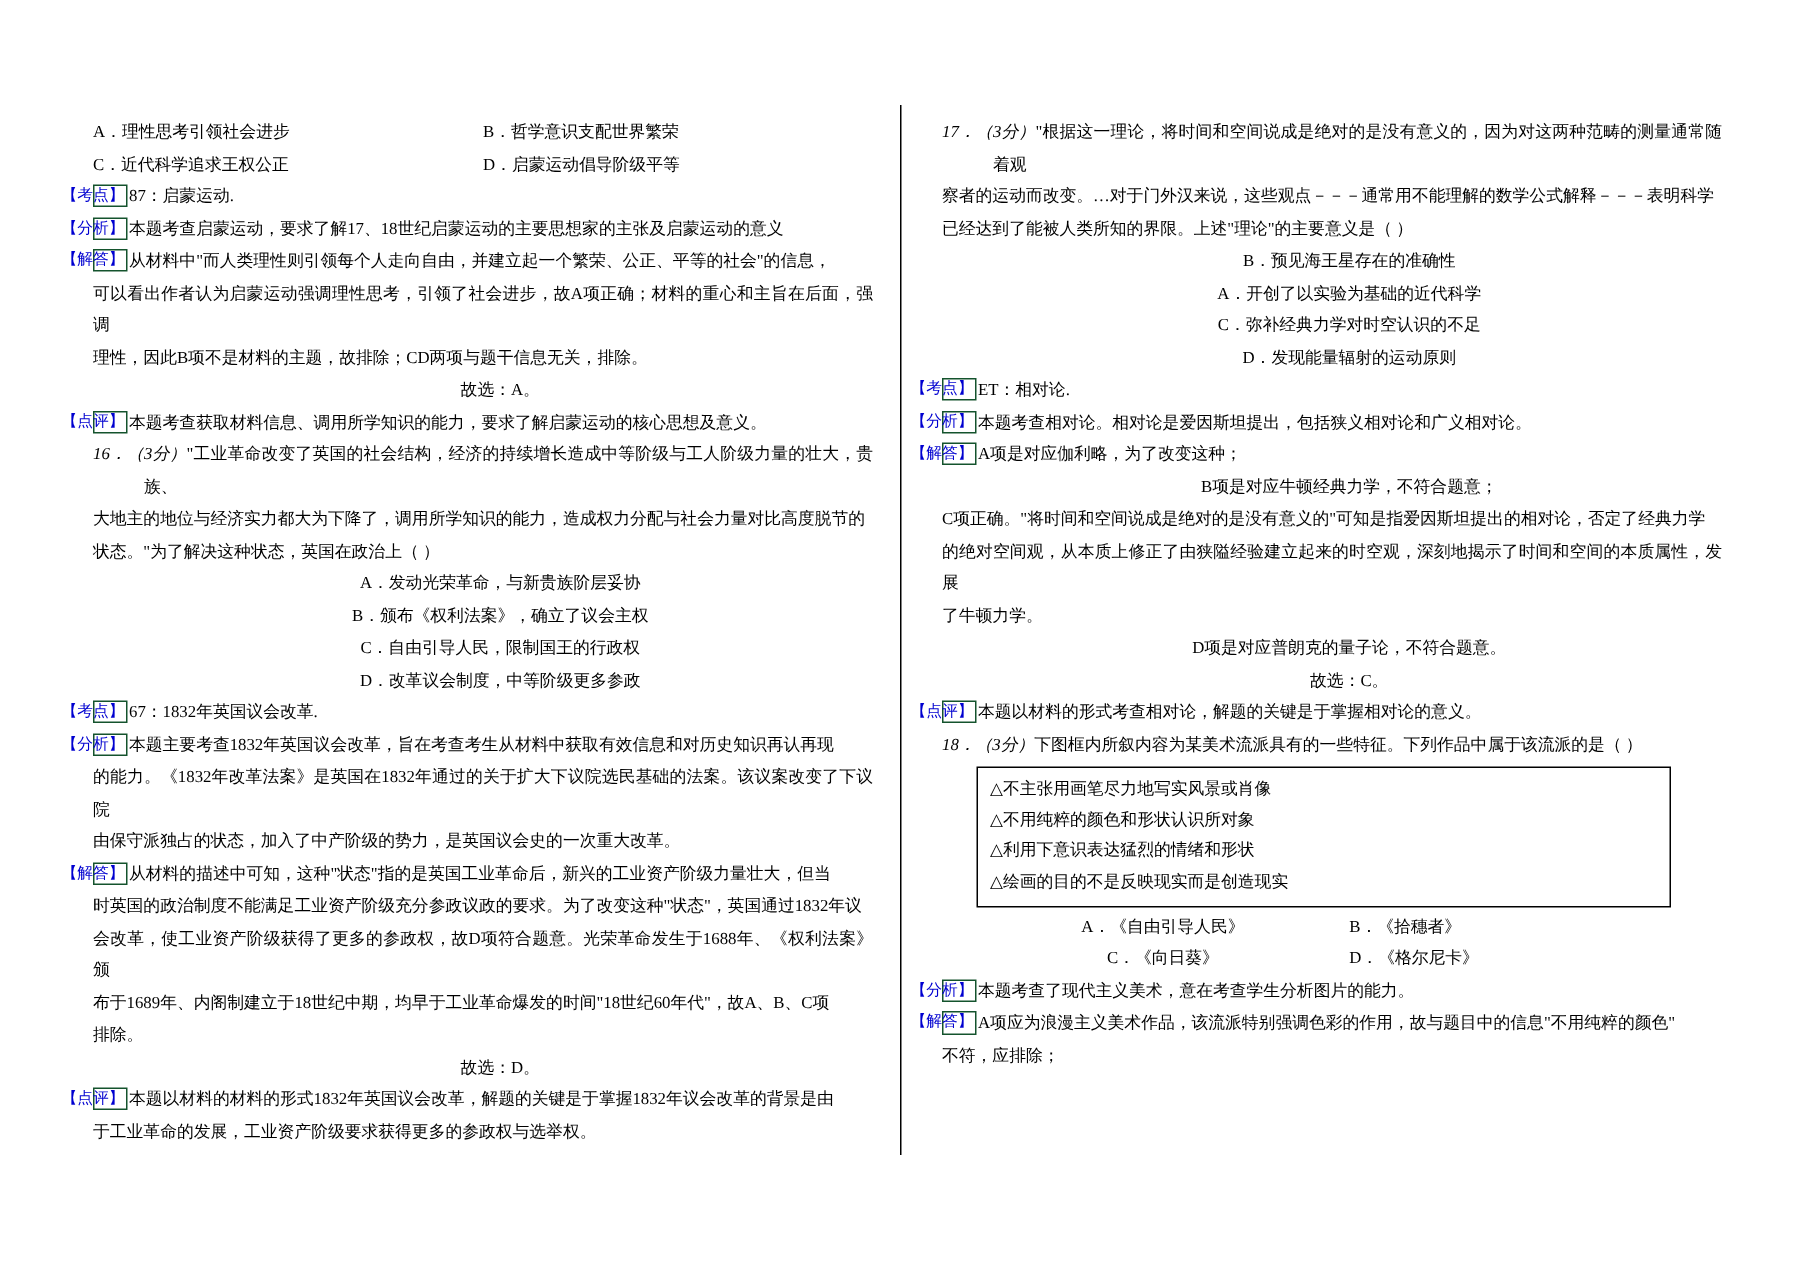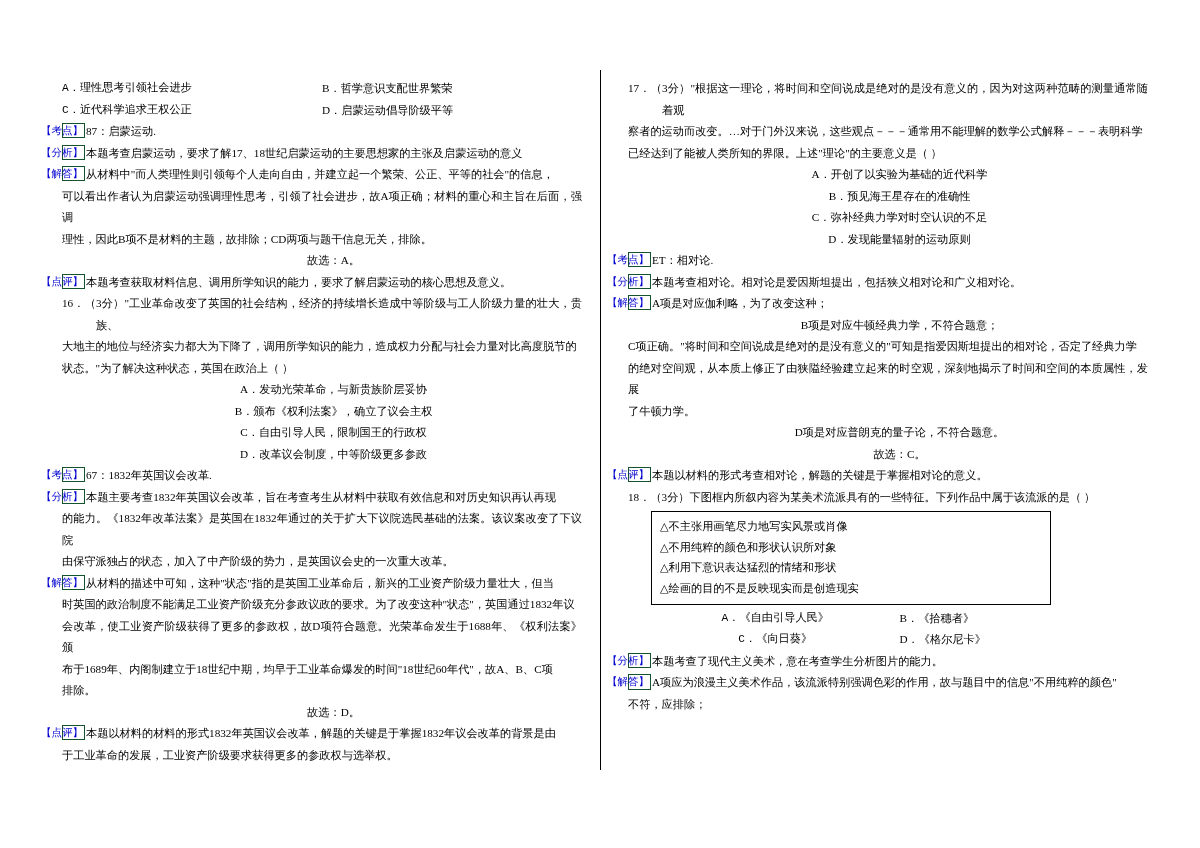--- a/index.html
+++ b/index.html
@@ -46,55 +46,55 @@
   }
   .indent2 {
     padding-left: 23px;
     text-align: center;
   }
   .opt-row {
     display: flex;
   }
   .opt-row > span:first-child {
     width: 50%;
-    font-family: Liberation Mono, monospace;
   }
   .tag {
     color: #0000d0;
     border: 1px solid #14532d;
     padding: 0 1px;
     font-size: 10.5px;
     margin-right: 1px;
     white-space: nowrap;
     display: inline-block;
     line-height: 1.25;
     vertical-align: 1px;
   }
   .tag-text {
     display: inline;
   }
   .qnum {
     display: inline;
+    font-style: italic;
   }
   .blk {
     margin-top: 0px;
   }
   .hang {
     padding-left: 23px;
     text-indent: -23px;
   }
   .hang3 {
     padding-left: 34px;
     text-indent: -34px;
   }
   .box {
     border: 1px solid #000;
     padding: 4px 6px 5px 8px;
     margin: 3px 0 3px 23px;
-    width: 400px;
+    width: 463px;
     box-sizing: border-box;
     line-height: 1.85;
   }
   .box p { text-indent: 0; }
 </style>
 </head>
 <body>
 
 <div class="page">
 
@@ -148,22 +148,22 @@
     <p>于工业革命的发展，工业资产阶级要求获得更多的参政权与选举权。</p>
 
   </div>
 
   <div class="col col-right">
 
     <p class="hang3"><span class="qnum">17．</span><span class="qnum">（3分）</span><span>"根据这一理论，将时间和空间说成是绝对的是没有意义的，因为对这两种范畴的测量通常随着观</span></p>
     <p>察者的运动而改变。…对于门外汉来说，这些观点－－－通常用不能理解的数学公式解释－－－表明科学</p>
     <p>已经达到了能被人类所知的界限。上述"理论"的主要意义是（    ）</p>
 
+    <p class="indent2">B．预见海王星存在的准确性</p>
     <p class="indent2">A．开创了以实验为基础的近代科学</p>
-    <p class="indent2">B．预见海王星存在的准确性</p>
     <p class="indent2">C．弥补经典力学对时空认识的不足</p>
     <p class="indent2">D．发现能量辐射的运动原则</p>
 
     <p class="hang"><span class="tag">【考点】</span><span class="tag-text">ET：相对论.</span></p>
 
     <p class="hang"><span class="tag">【分析】</span><span class="tag-text">本题考查相对论。相对论是爱因斯坦提出，包括狭义相对论和广义相对论。</span></p>
 
     <p class="hang"><span class="tag">【解答】</span><span class="tag-text">A项是对应伽利略，为了改变这种；</span></p>
     <p class="indent2">B项是对应牛顿经典力学，不符合题意；</p>
     <p>C项正确。"将时间和空间说成是绝对的是没有意义的"可知是指爱因斯坦提出的相对论，否定了经典力学</p>

